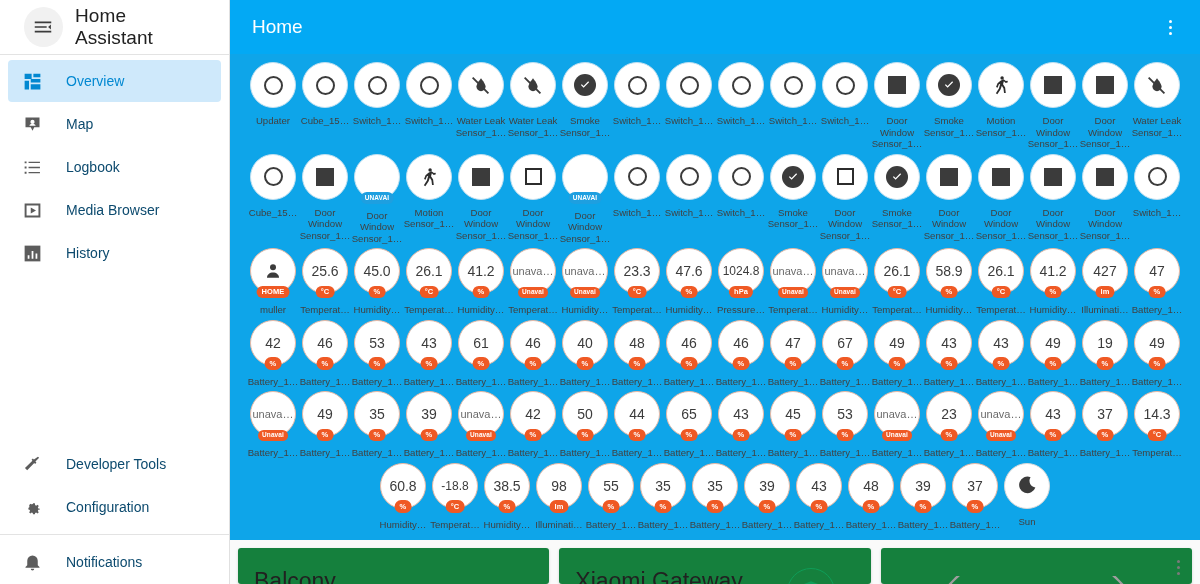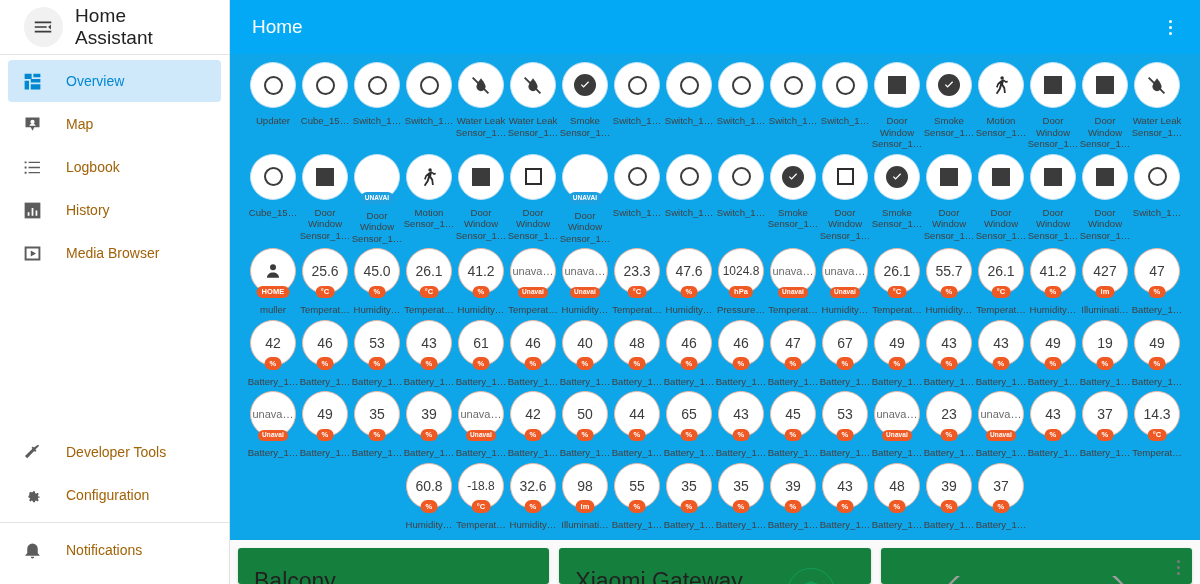--- a/index.html
+++ b/index.html
@@ -37,26 +37,26 @@
   .nav { padding: 4px 0 0 0; }
   .nav-item {
     height: 42px; display: flex; align-items: center;
     margin: 1px 8px; border-radius: 4px; padding-left: 12px;
     gap: 22px; cursor: pointer;
   }
   .nav-item .nav-ico {
     width: 24px; height: 24px; display: flex;
     align-items: center; justify-content: center; color: #5c5c5c;
   }
-  .nav-label { font-size: 14px; color: #a16207; }
+  .nav-label { font-size: 14px; color: #0c4a6e; }
   .nav-item.active { background: #cfe9fb; }
   .nav-item.active .nav-ico { color: #0288d1; }
   .nav-item.active .nav-label { color: #0288d1; }
   .nav-spacer { flex: 1 1 auto; }
-  .nav-bottom { padding-bottom: 12px; }
+  .nav-bottom { padding-bottom: 0; }
   .nav-divider { height:1px; background:#e3e3e3; margin: 6px 0; }
 
   
   .main { flex: 1 1 auto; height: 584px; display: flex; flex-direction: column;
           background: #fafafa; min-width: 0; }
   .toolbar {
     height: 54px; flex: 0 0 54px; background: #03a9f4; color:#fff;
     display: flex; align-items: center; padding: 0 14px 0 22px;
   }
   .toolbar-title { font-size: 19px; font-weight: 400; flex: 1 1 auto; }
@@ -207,34 +207,34 @@
         <span class="nav-ico">
           <svg viewBox="0 0 24 24" width="21" height="21" fill="currentColor">
               <path d="M3 5h2.2v2.2H3zM7.5 5.3h13v1.6h-13zM3 10.9h2.2v2.2H3zM7.5 11.2h13v1.6h-13zM3 16.8h2.2V19H3zM7.5 17.1h13v1.6h-13z"></path>
             </svg>
         </span>
         <span class="nav-label">Logbook</span>
       </div>
       <div class="nav-item">
         <span class="nav-ico">
           <svg viewBox="0 0 24 24" width="21" height="21" fill="currentColor">
+              <path d="M3 4h18v16H3zm2.2 2.2v11.6h13.6V6.2z"></path>
+              <path d="M10 8.5l6 3.5-6 3.5z"></path>
+            </svg>
+        </span>
+        <span class="nav-label">Media Browser</span>
+      </div>
+      <div class="nav-item">
+        <span class="nav-ico">
+          <svg viewBox="0 0 24 24" width="21" height="21" fill="currentColor">
               <path d="M3 3h18v18H3z"></path>
               <path d="M6.5 14h2v4h-2zM11 9h2v9h-2zM15.5 12h2v6h-2z" fill="#fff"></path>
             </svg>
         </span>
         <span class="nav-label">History</span>
-      </div>
-      <div class="nav-item">
-        <span class="nav-ico">
-          <svg viewBox="0 0 24 24" width="21" height="21" fill="currentColor">
-              <path d="M3 4h18v16H3zm2.2 2.2v11.6h13.6V6.2z"></path>
-              <path d="M10 8.5l6 3.5-6 3.5z"></path>
-            </svg>
-        </span>
-        <span class="nav-label">Media Browser</span>
       </div>
     </nav>
 
     <div class="nav-spacer"></div>
 
     <div class="nav-bottom">
       <div class="nav-item">
         <span class="nav-ico">
           <svg viewBox="0 0 24 24" width="21" height="21" fill="currentColor">
               <path d="M19.6 4.4l-1.4-1.4-4.6 3.4-1.2-1.2-1.5 1.5 1 1L3.4 16.1 5.9 18.6 14 10.3l1 1 1.5-1.5-1.2-1.2z"></path>
@@ -774,21 +774,21 @@
               <div class="bubble sensor">
                 <span class="val">26.1</span>
               </div>
               <span class="mini ">°C</span>
             </div>
             <div class="badge-label">Temperat…</div>
           </div>
           <div class="badge withmini">
             <div class="bubble-wrap">
               <div class="bubble sensor">
-                <span class="val">55.7</span>
+                <span class="val">58.9</span>
               </div>
               <span class="mini ">%</span>
             </div>
             <div class="badge-label">Humidity…</div>
           </div>
           <div class="badge withmini">
             <div class="bubble-wrap">
               <div class="bubble sensor">
                 <span class="val">26.1</span>
               </div>
@@ -1167,21 +1167,21 @@
               <div class="bubble sensor">
                 <span class="val tiny">-18.8</span>
               </div>
               <span class="mini ">°C</span>
             </div>
             <div class="badge-label">Temperat…</div>
           </div>
           <div class="badge withmini">
             <div class="bubble-wrap">
               <div class="bubble sensor">
-                <span class="val">32.6</span>
+                <span class="val">38.5</span>
               </div>
               <span class="mini ">%</span>
             </div>
             <div class="badge-label">Humidity…</div>
           </div>
           <div class="badge withmini">
             <div class="bubble-wrap">
               <div class="bubble sensor">
                 <span class="val">98</span>
               </div>
@@ -1253,20 +1253,32 @@
             <div class="badge-label">Battery_1…</div>
           </div>
           <div class="badge withmini">
             <div class="bubble-wrap">
               <div class="bubble sensor">
                 <span class="val">37</span>
               </div>
               <span class="mini ">%</span>
             </div>
             <div class="badge-label">Battery_1…</div>
+          </div>
+          <div class="badge">
+            <div class="bubble-wrap">
+              <div class="bubble plain">
+                <span class="glyph moon">
+                  <svg viewBox="0 0 24 24">
+                    <path d="M15.5 2.5A9.5 9.5 0 1021 14.2 7.6 7.6 0 0115.5 2.5z"></path>
+                  </svg>
+                </span>
+              </div>
+            </div>
+            <div class="badge-label">Sun</div>
           </div>
         </div>
       </div>
 
     <div class="cards">
       <div class="card">
         <div class="card-title">Balcony</div>
 
       </div>
 

